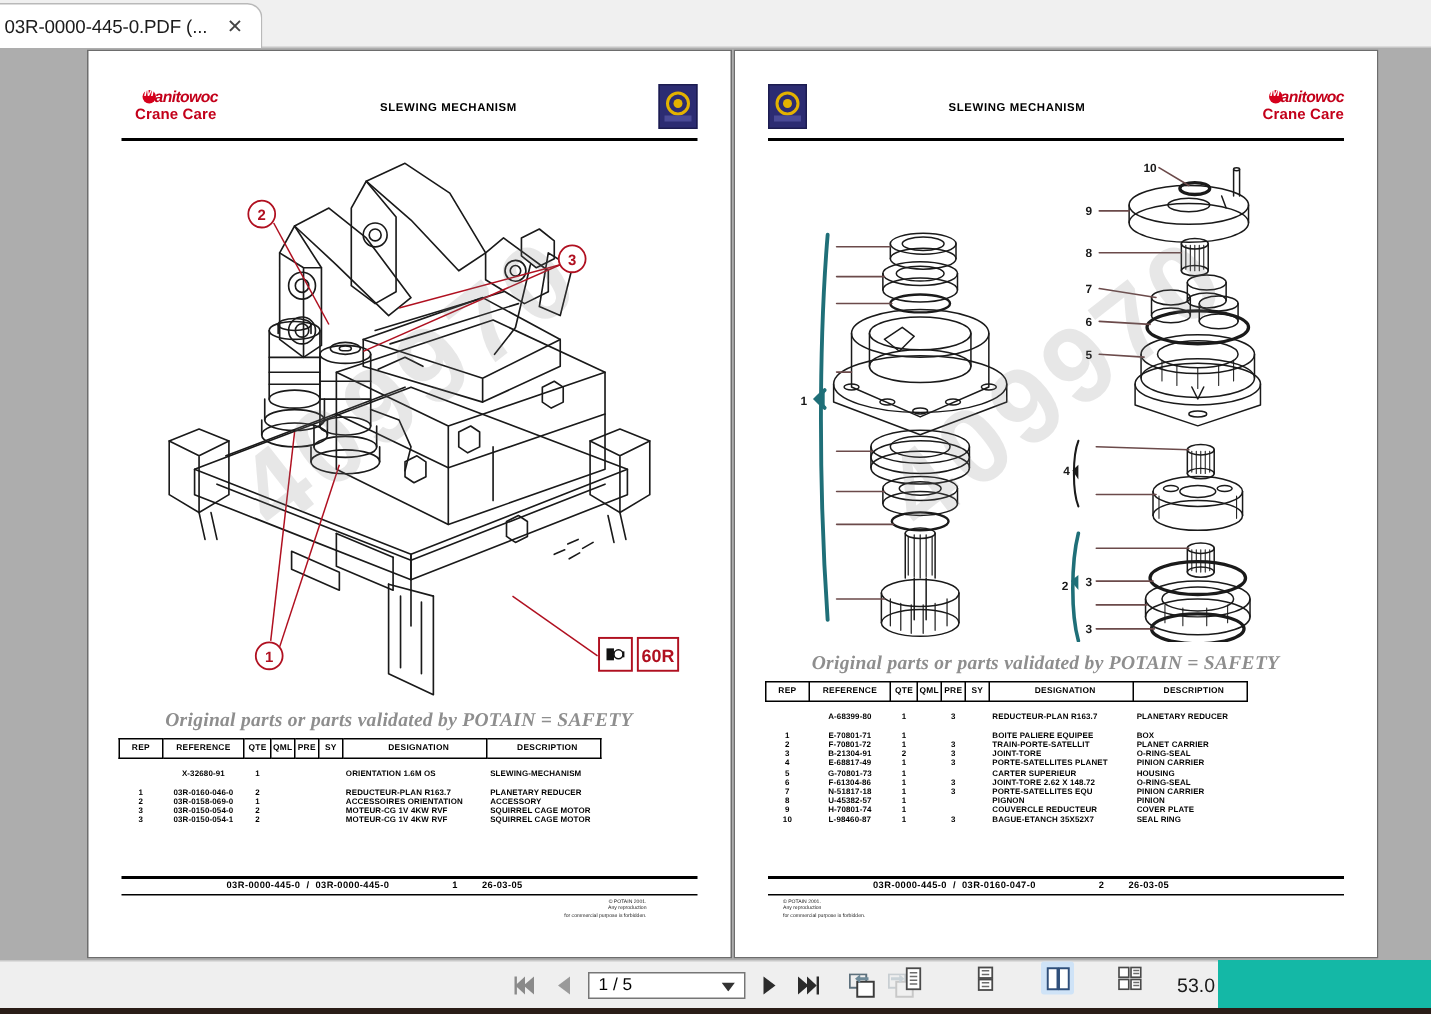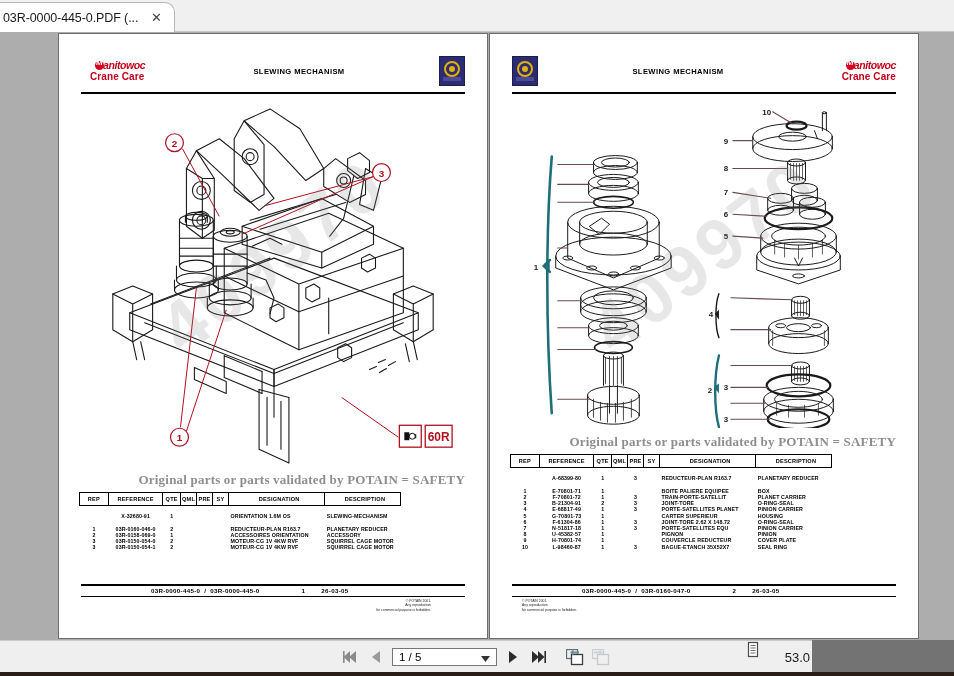--- a/index.html
+++ b/index.html
@@ -8,21 +8,21 @@
     width: 954px; height: 676px;
     overflow: hidden;
     background: #ffffff;
     font-family: "Liberation Sans", sans-serif;
   }
 
   
   #app {
     position: relative;
     width: 954px; height: 676px;
-    background: #737373;
+    background: #14b8a6;
   }
 
   
   #tabbar {
     position: absolute; left: 0; top: 0;
     width: 954px; height: 32px;
     background: #f0f0f0;
     border-bottom: 1px solid #c6c6c6;
   }
   #tab {
@@ -155,23 +155,23 @@
     height: 2px; background: #000;
   }
 
   
   .drawing { position: absolute; left: 16px; right: 16px; top: 64px; height: 370px; }
   .drawing svg { width: 100%; height: 100%; display: block; }
 
   
   .safety {
     position: absolute; left: 8px; right: 22px;
-    text-align: right;
+    text-align: center;
     font-family: "Liberation Serif", serif;
-    font-weight: 700;
+    font-style: italic; font-weight: 700;
     font-size: 13px; color: #8e8e8e;
     letter-spacing: 0.2px;
   }
   #safety-left  { top: 438px; }
   #safety-right { top: 400px; }
 
   
   .parts {
     position: absolute; left: 20px; right: 20px;
     border-collapse: collapse;
@@ -262,21 +262,21 @@
     -webkit-appearance: none;
     position: relative;
   }
   #page-select-wrap { position: relative; display:flex; align-items:center;}
   #page-select-arrow {
     position: absolute; right: 7px; top: 50%; transform: translateY(-50%);
     pointer-events: none;
   }
   #view-group {
     position: absolute; right: 48px; top: 0; height: 32px;
-    display: flex; align-items: flex-start; gap: 26px; flex-direction: column;
+    display: flex; align-items: flex-start; gap: 26px;
   }
   .view-btn {
     width: 22px; height: 22px;
     display:flex; align-items:center; justify-content:center;
     cursor:pointer; border-radius:2px;
   }
   .view-btn.active { background: #cfe3f7; }
   #zoom-label {
     position: absolute; right: 0px; top: 50%;
     transform: translateY(-50%);

